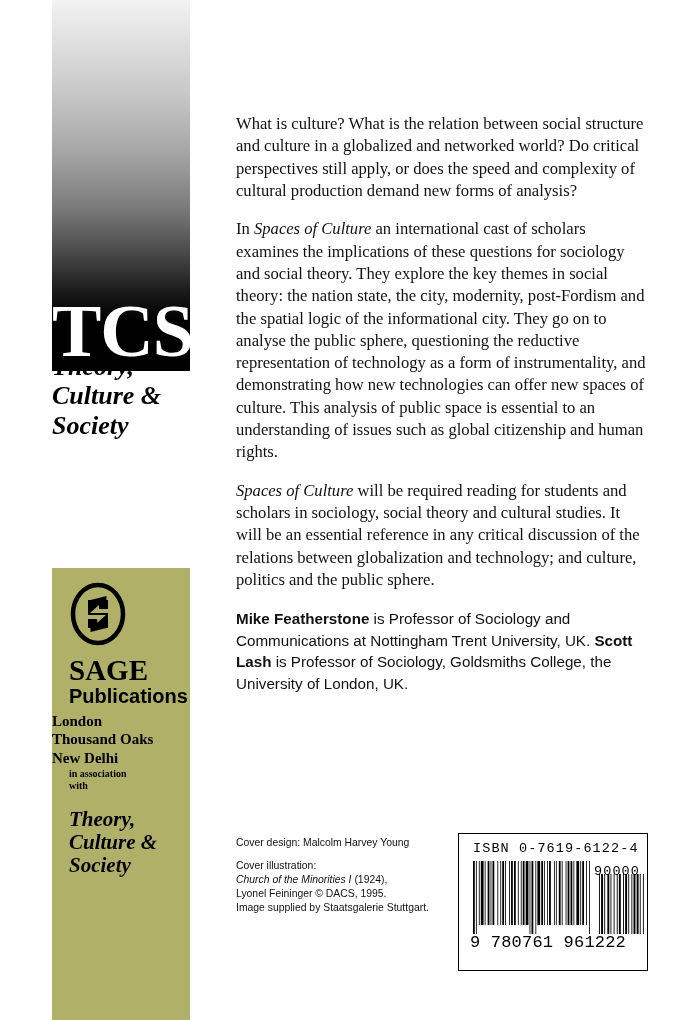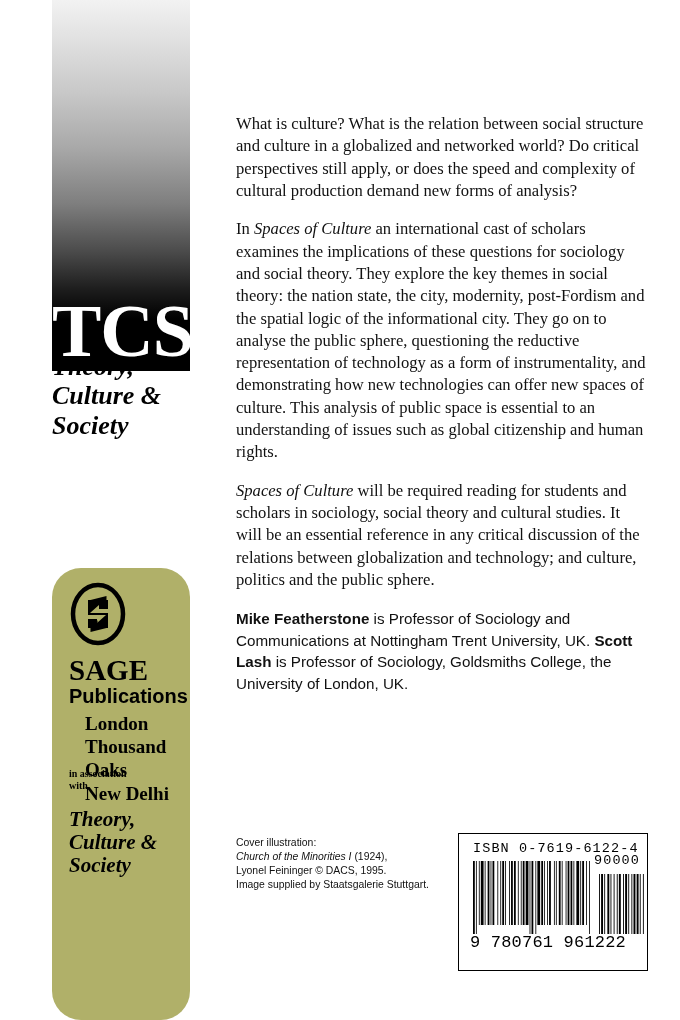--- a/index.html
+++ b/index.html
@@ -62,21 +62,20 @@
   }
 
   
   .sage-panel {
     position: absolute;
     left: 52px;
     top: 568px;
     width: 138px;
     height: 452px;
     background: #b0b069;
-    border-radius: 29px;
   }
   .sage-logo {
     position: absolute;
     left: 18px;
     top: 14px;
     width: 56px;
     height: 64px;
   }
   .sage-logo svg { display: block; }
 
@@ -96,25 +95,25 @@
     left: 17px;
     top: 118px;
     font-family: Liberation Sans, sans-serif;
     font-weight: 700;
     font-size: 20px;
     line-height: 1.05;
     color: #000000;
   }
   .sage-cities {
     position: absolute;
-    left: 33px;
+    left: 0;
     top: 144px;
     font-family: "Liberation Serif", serif;
     font-weight: 700;
-    font-size: 19px;
+    font-size: 15px;
     line-height: 1.22;
     color: #000000;
   }
   .sage-assoc {
     position: absolute;
     left: 17px;
     top: 200px;
     font-family: "Liberation Serif", serif;
     font-weight: 700;
     font-size: 10px;
@@ -195,21 +194,21 @@
     top: 7px;
     font-family: "Liberation Mono", monospace;
     font-size: 13.5px;
     letter-spacing: 1.1px;
     color: #000000;
     white-space: nowrap;
   }
   .addon-text {
     position: absolute;
     right: 7px;
-    top: 19px;
+    top: 30px;
     font-family: "Liberation Mono", monospace;
     font-size: 13.5px;
     letter-spacing: 1.1px;
     color: #000000;
     white-space: nowrap;
   }
   .bars-main {
     position: absolute;
     left: 14px;
     top: 27px;
@@ -283,20 +282,21 @@
 
 <div class="blurb">
   <p><span>What is culture? What is the relation between social structure and culture in a globalized and networked world? Do critical perspectives still apply, or does the speed and complexity of cultural production demand new forms of analysis?</span></p>
   <p><span>In </span><i>Spaces of Culture</i><span> an international cast of scholars examines the implications of these questions for sociology and social theory. They explore the key themes in social theory: the nation state, the city, modernity, post-Fordism and the spatial logic of the informational city. They go on to analyse the public sphere, questioning the reductive representation of technology as a form of instrumentality, and demonstrating how new technologies can offer new spaces of culture. This analysis of public space is essential to an understanding of issues such as global citizenship and human rights.</span></p>
   <p><i>Spaces of Culture</i><span> will be required reading for students and scholars in sociology, social theory and cultural studies. It will be an essential reference in any critical discussion of the relations between globalization and technology; and culture, politics and the public sphere.</span></p>
 </div>
 
 <div class="authors"><b>Mike Featherstone</b><span> is Professor of Sociology and Communications at Nottingham Trent University, UK. </span><b>Scott Lash</b><span> is Professor of Sociology, Goldsmiths College, the University of London, UK.</span></div>
 
 <div class="credits">
+  <div class="blk">Cover design: Malcolm Harvey Young</div>
   <div class="blk">
     <div>Cover illustration:</div>
     <div><i>Church of the Minorities I</i><span> (1924),</span></div>
     <div>Lyonel Feininger © DACS, 1995.</div>
     <div>Image supplied by Staatsgalerie Stuttgart.</div>
   </div>
 </div>
 
 <div class="barcode-box">
   <div class="isbn-text">ISBN 0-7619-6122-4</div>

